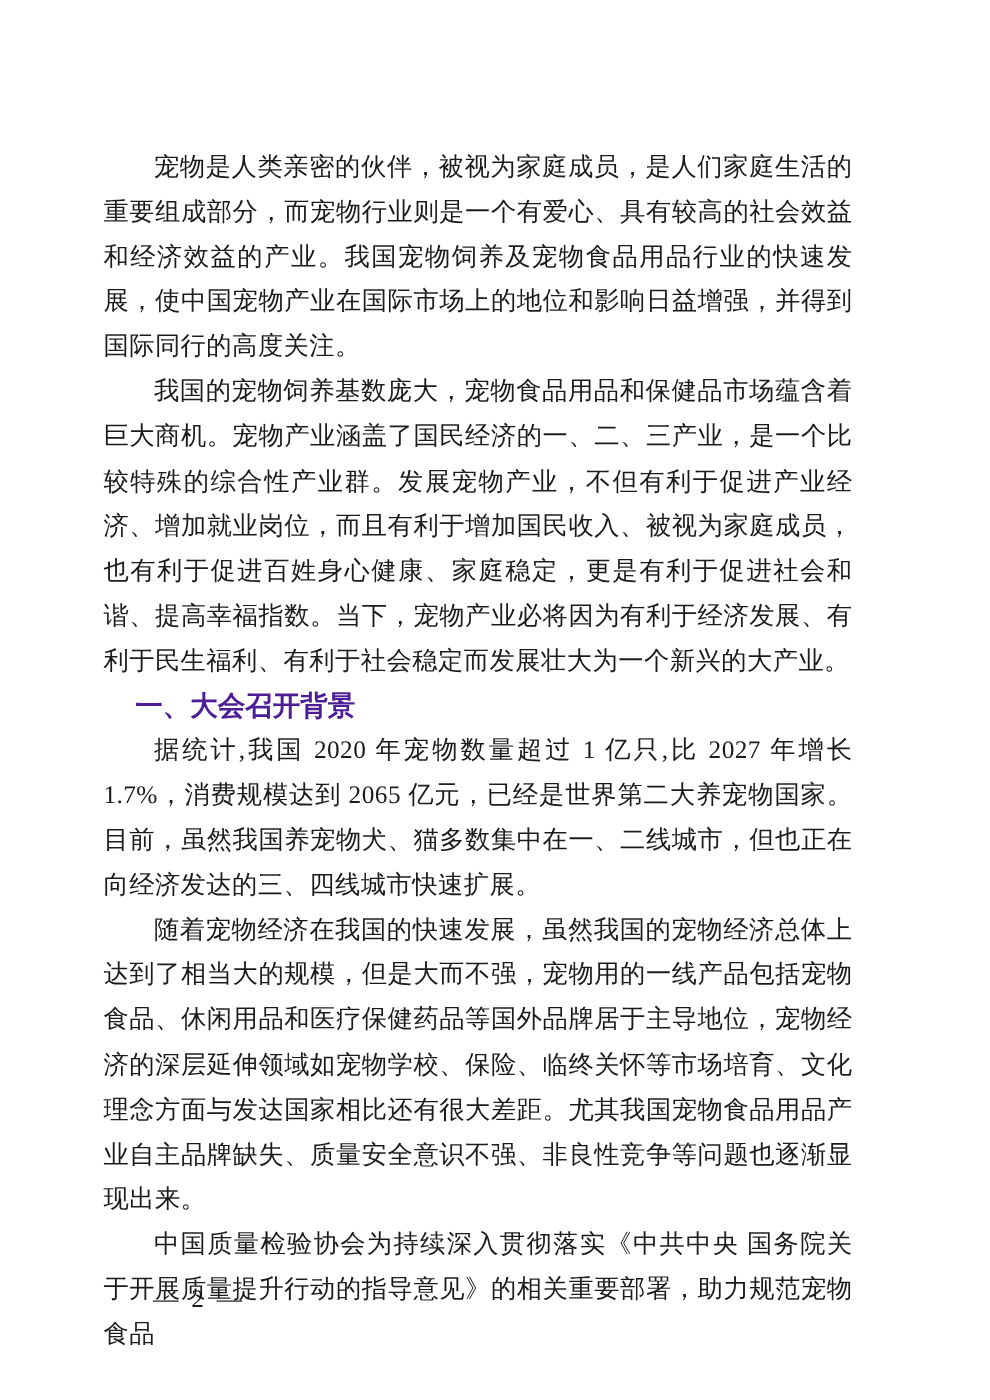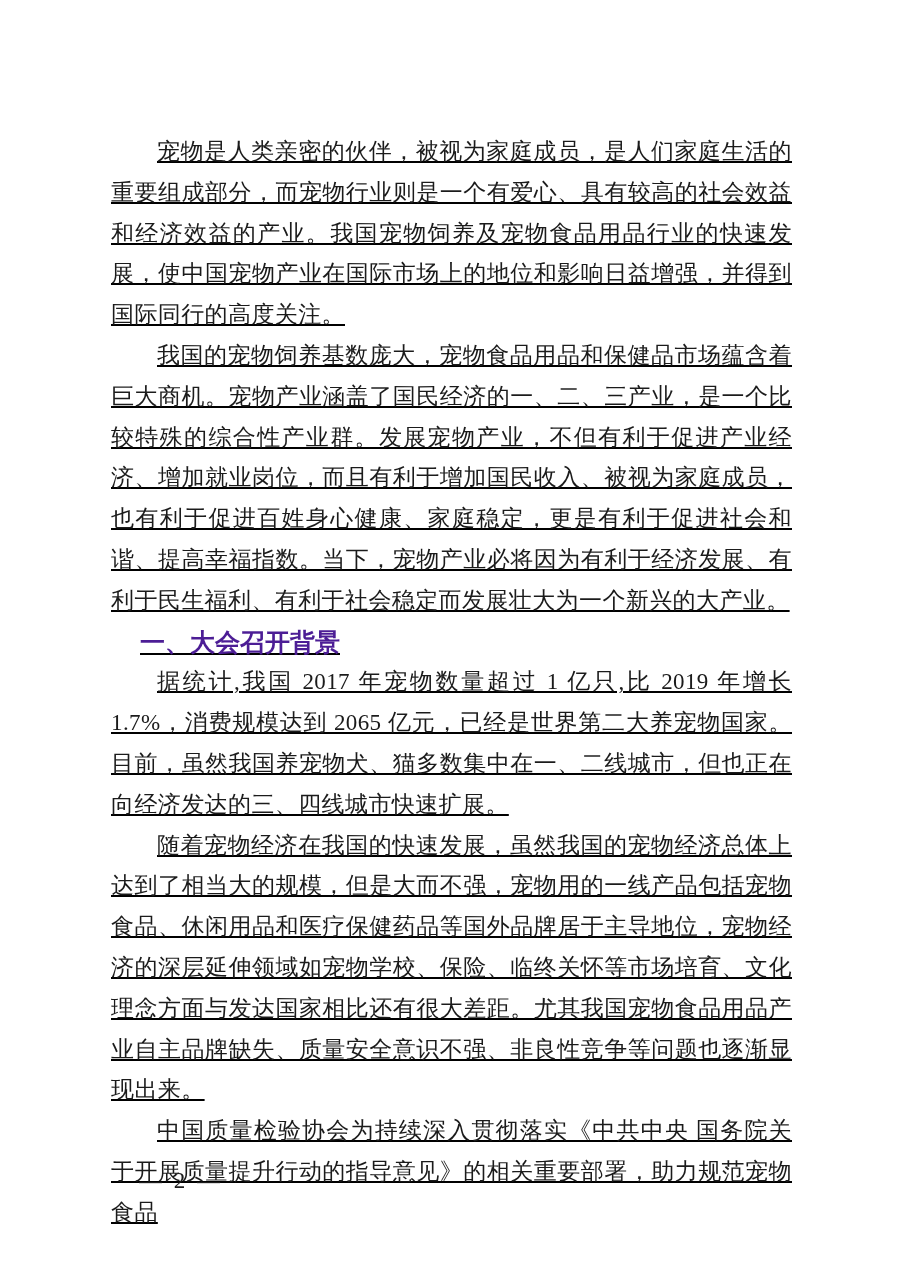--- a/index.html
+++ b/index.html
@@ -10,24 +10,23 @@
   .page {
     position: relative;
     width: 900px;
     height: 1273px;
     margin: 0 auto;
     background: #ffffff;
     overflow: hidden;
   }
   .content {
     position: absolute;
-    left: 111px;
+    left: 94px;
     top: 132px;
     width: 681px;
-    text-decoration: underline;
   }
   .block {
     margin: 0;
     padding: 0;
     color: #1b1b1b;
   }
   .paragraph {
     font-family: "Liberation Serif", "DejaVu Serif", serif;
     font-size: 23px;
     line-height: 40.8px;
@@ -56,18 +55,18 @@
   }
 </style>
 </head>
 <body>
 
 <div class="page">
   <main class="content">
       <p class="block paragraph">宠物是人类亲密的伙伴，被视为家庭成员，是人们家庭生活的重要组成部分，而宠物行业则是一个有爱心、具有较高的社会效益和经济效益的产业。我国宠物饲养及宠物食品用品行业的快速发展，使中国宠物产业在国际市场上的地位和影响日益增强，并得到国际同行的高度关注。</p>
       <p class="block paragraph">我国的宠物饲养基数庞大，宠物食品用品和保健品市场蕴含着巨大商机。宠物产业涵盖了国民经济的一、二、三产业，是一个比较特殊的综合性产业群。发展宠物产业，不但有利于促进产业经济、增加就业岗位，而且有利于增加国民收入、被视为家庭成员，也有利于促进百姓身心健康、家庭稳定，更是有利于促进社会和谐、提高幸福指数。当下，宠物产业必将因为有利于经济发展、有利于民生福利、有利于社会稳定而发展壮大为一个新兴的大产业。</p>
       <h2 class="block heading">一、大会召开背景</h2>
-      <p class="block paragraph">据统计,我国 2017 年宠物数量超过 1 亿只,比 2019 年增长 1.7%，消费规模达到 2065 亿元，已经是世界第二大养宠物国家。目前，虽然我国养宠物犬、猫多数集中在一、二线城市，但也正在向经济发达的三、四线城市快速扩展。</p>
+      <p class="block paragraph">据统计,我国 2020 年宠物数量超过 1 亿只,比 2027 年增长 1.7%，消费规模达到 2065 亿元，已经是世界第二大养宠物国家。目前，虽然我国养宠物犬、猫多数集中在一、二线城市，但也正在向经济发达的三、四线城市快速扩展。</p>
       <p class="block paragraph">随着宠物经济在我国的快速发展，虽然我国的宠物经济总体上达到了相当大的规模，但是大而不强，宠物用的一线产品包括宠物食品、休闲用品和医疗保健药品等国外品牌居于主导地位，宠物经济的深层延伸领域如宠物学校、保险、临终关怀等市场培育、文化理念方面与发达国家相比还有很大差距。尤其我国宠物食品用品产业自主品牌缺失、质量安全意识不强、非良性竞争等问题也逐渐显现出来。</p>
       <p class="block paragraph">中国质量检验协会为持续深入贯彻落实《中共中央 国务院关于开展质量提升行动的指导意见》的相关重要部署，助力规范宠物食品</p>
     </main>
   <div class="page-number">— 2 —</div>
 </div>
 
 </body></html>

